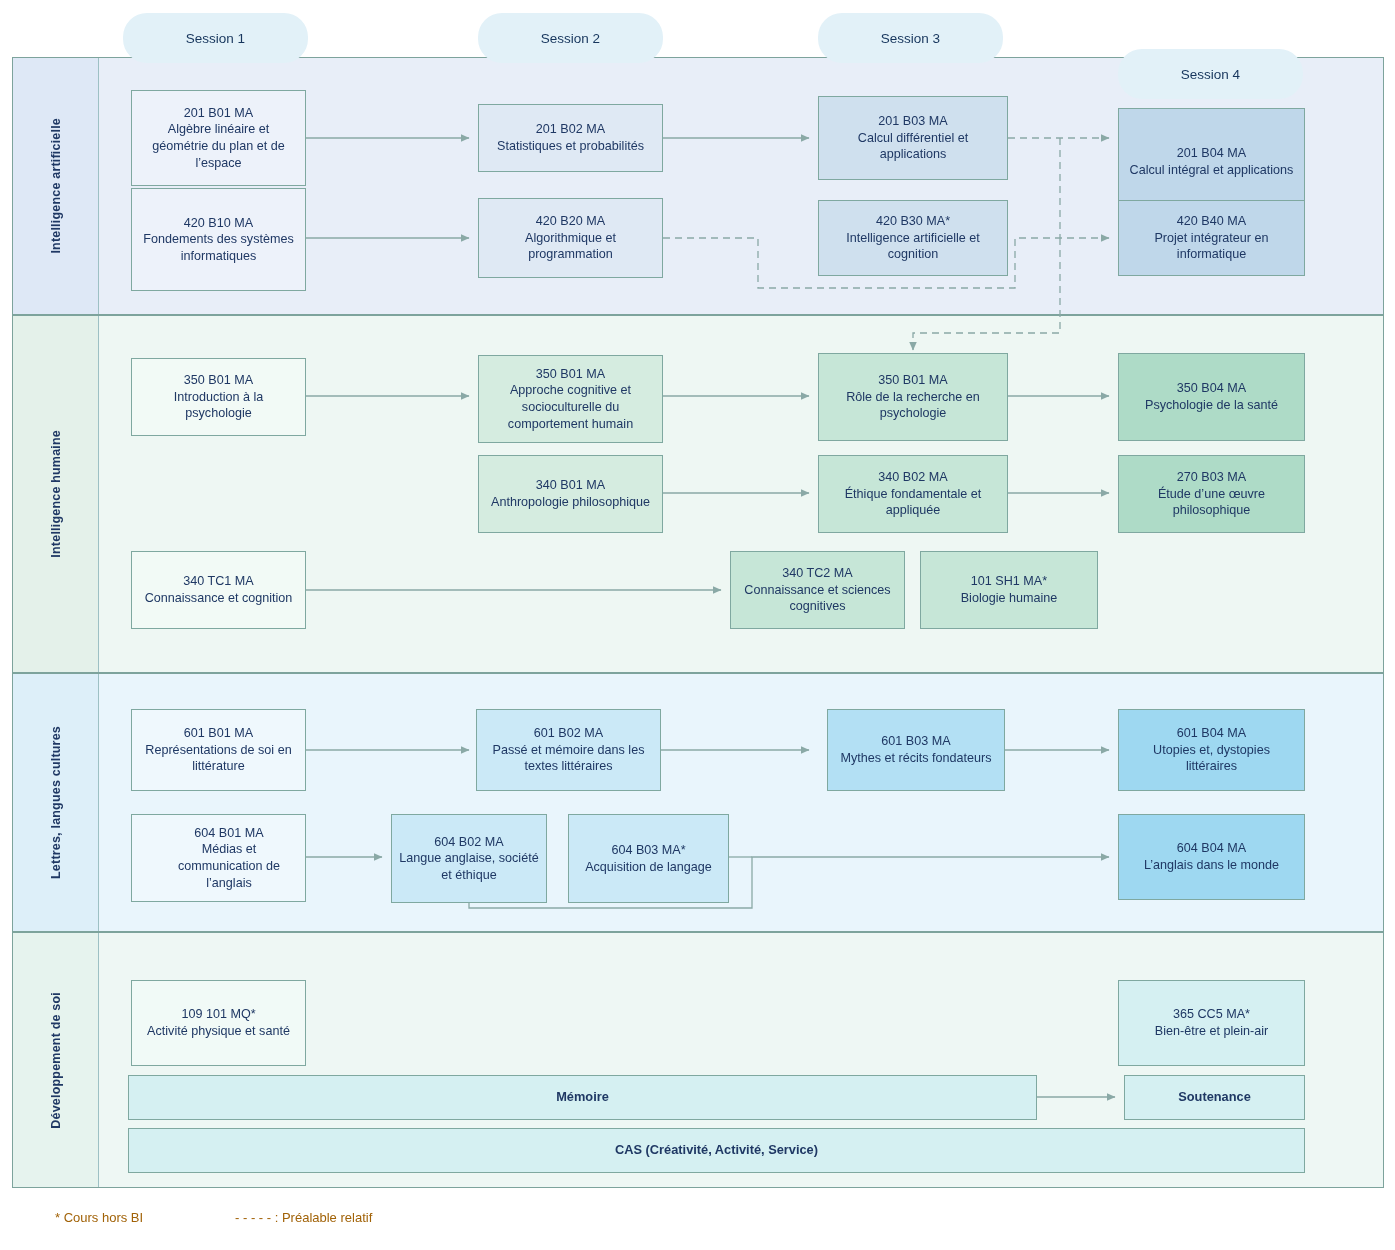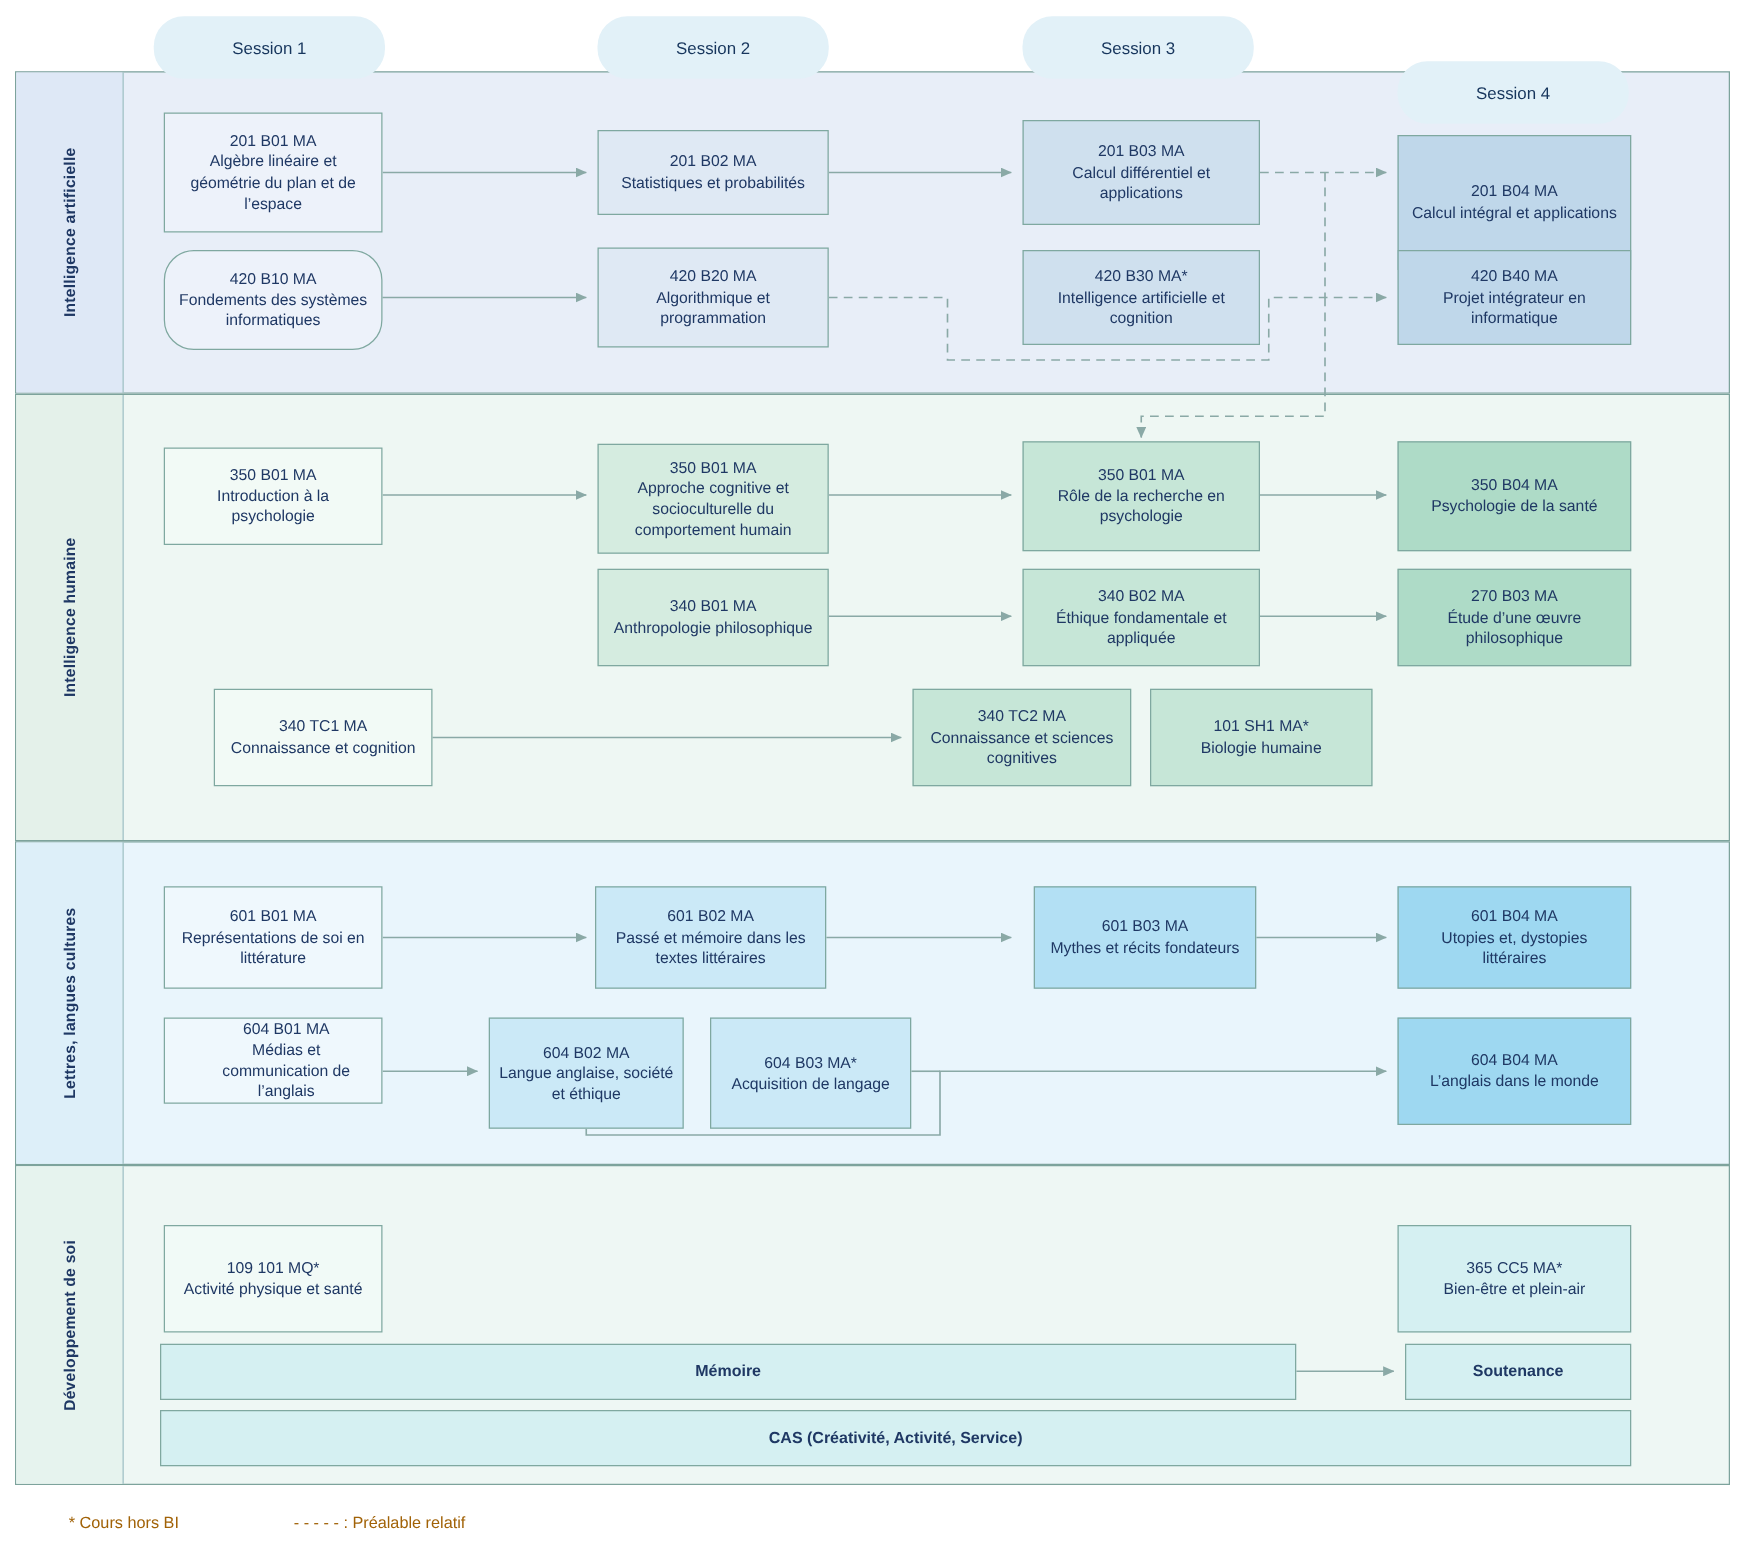--- a/index.html
+++ b/index.html
@@ -131,21 +131,21 @@
       <path d="M729,857 L752,857"></path>
 
       <path d="M1037,1097 L1115,1097" marker-end="url(#ah)"></path>
     </g>
   </svg>
 
   <div class="node c-ai-1" style="left:131px;top:90px;width:175px;height:96px;">
     <div class="txt"><span>201 B01 MA</span><br>
     <span>Algèbre linéaire et géométrie du plan et de l’espace</span></div>
   </div>
-  <div class="node c-ai-1" style="left:131px;top:200px;width:175px;height:80px;border-radius:24px;">
+  <div class="node c-ai-1" style="left:131px;top:188px;width:175px;height:103px;">
     <div class="txt"><span>420 B10 MA</span><br>
     <span>Fondements des systèmes informatiques</span></div>
   </div>
 
   <div class="node c-ai-2" style="left:478px;top:104px;width:185px;height:68px;">
     <div class="txt"><span>201 B02 MA</span><br>
     <span>Statistiques et probabilités</span></div>
   </div>
   <div class="node c-ai-2" style="left:478px;top:198px;width:185px;height:80px;">
     <div class="txt"><span>420 B20 MA</span><br>
@@ -167,21 +167,21 @@
   </div>
   <div class="node c-ai-4" style="left:1118px;top:200px;width:187px;height:76px;">
     <div class="txt"><span>420 B40 MA</span><br>
     <span>Projet intégrateur en informatique</span></div>
   </div>
 
   <div class="node c-hum-1" style="left:131px;top:358px;width:175px;height:78px;">
     <div class="txt"><span>350 B01 MA</span><br>
     <span>Introduction à la psychologie</span></div>
   </div>
-  <div class="node c-hum-1" style="left:131px;top:551px;width:175px;height:78px;margin-left:40px;">
+  <div class="node c-hum-1" style="left:131px;top:551px;width:175px;height:78px;">
     <div class="txt"><span>340 TC1 MA</span><br>
     <span>Connaissance et cognition</span></div>
   </div>
 
   <div class="node c-hum-2" style="left:478px;top:355px;width:185px;height:88px;">
     <div class="txt"><span>350 B01 MA</span><br>
     <span>Approche cognitive et socioculturelle du comportement humain</span></div>
   </div>
   <div class="node c-hum-2" style="left:478px;top:455px;width:185px;height:78px;">
     <div class="txt"><span>340 B01 MA</span><br>
@@ -211,21 +211,21 @@
   </div>
   <div class="node c-hum-4" style="left:1118px;top:455px;width:187px;height:78px;">
     <div class="txt"><span>270 B03 MA</span><br>
     <span>Étude d’une œuvre philosophique</span></div>
   </div>
 
   <div class="node c-let-1" style="left:131px;top:709px;width:175px;height:82px;">
     <div class="txt"><span>601 B01 MA</span><br>
     <span>Représentations de soi en littérature</span></div>
   </div>
-  <div class="node c-let-1" style="left:131px;top:814px;width:175px;height:69px;padding-left:28px;">
+  <div class="node c-let-1" style="left:131px;top:814px;width:175px;height:88px;padding-left:28px;">
     <div class="txt"><span>604 B01 MA</span><br>
     <span>Médias et communication de l’anglais</span></div>
   </div>
 
   <div class="node c-let-2" style="left:476px;top:709px;width:185px;height:82px;">
     <div class="txt"><span>601 B02 MA</span><br>
     <span>Passé et mémoire dans les textes littéraires</span></div>
   </div>
   <div class="node c-let-2" style="left:391px;top:814px;width:156px;height:89px;">
     <div class="txt"><span>604 B02 MA</span><br>

